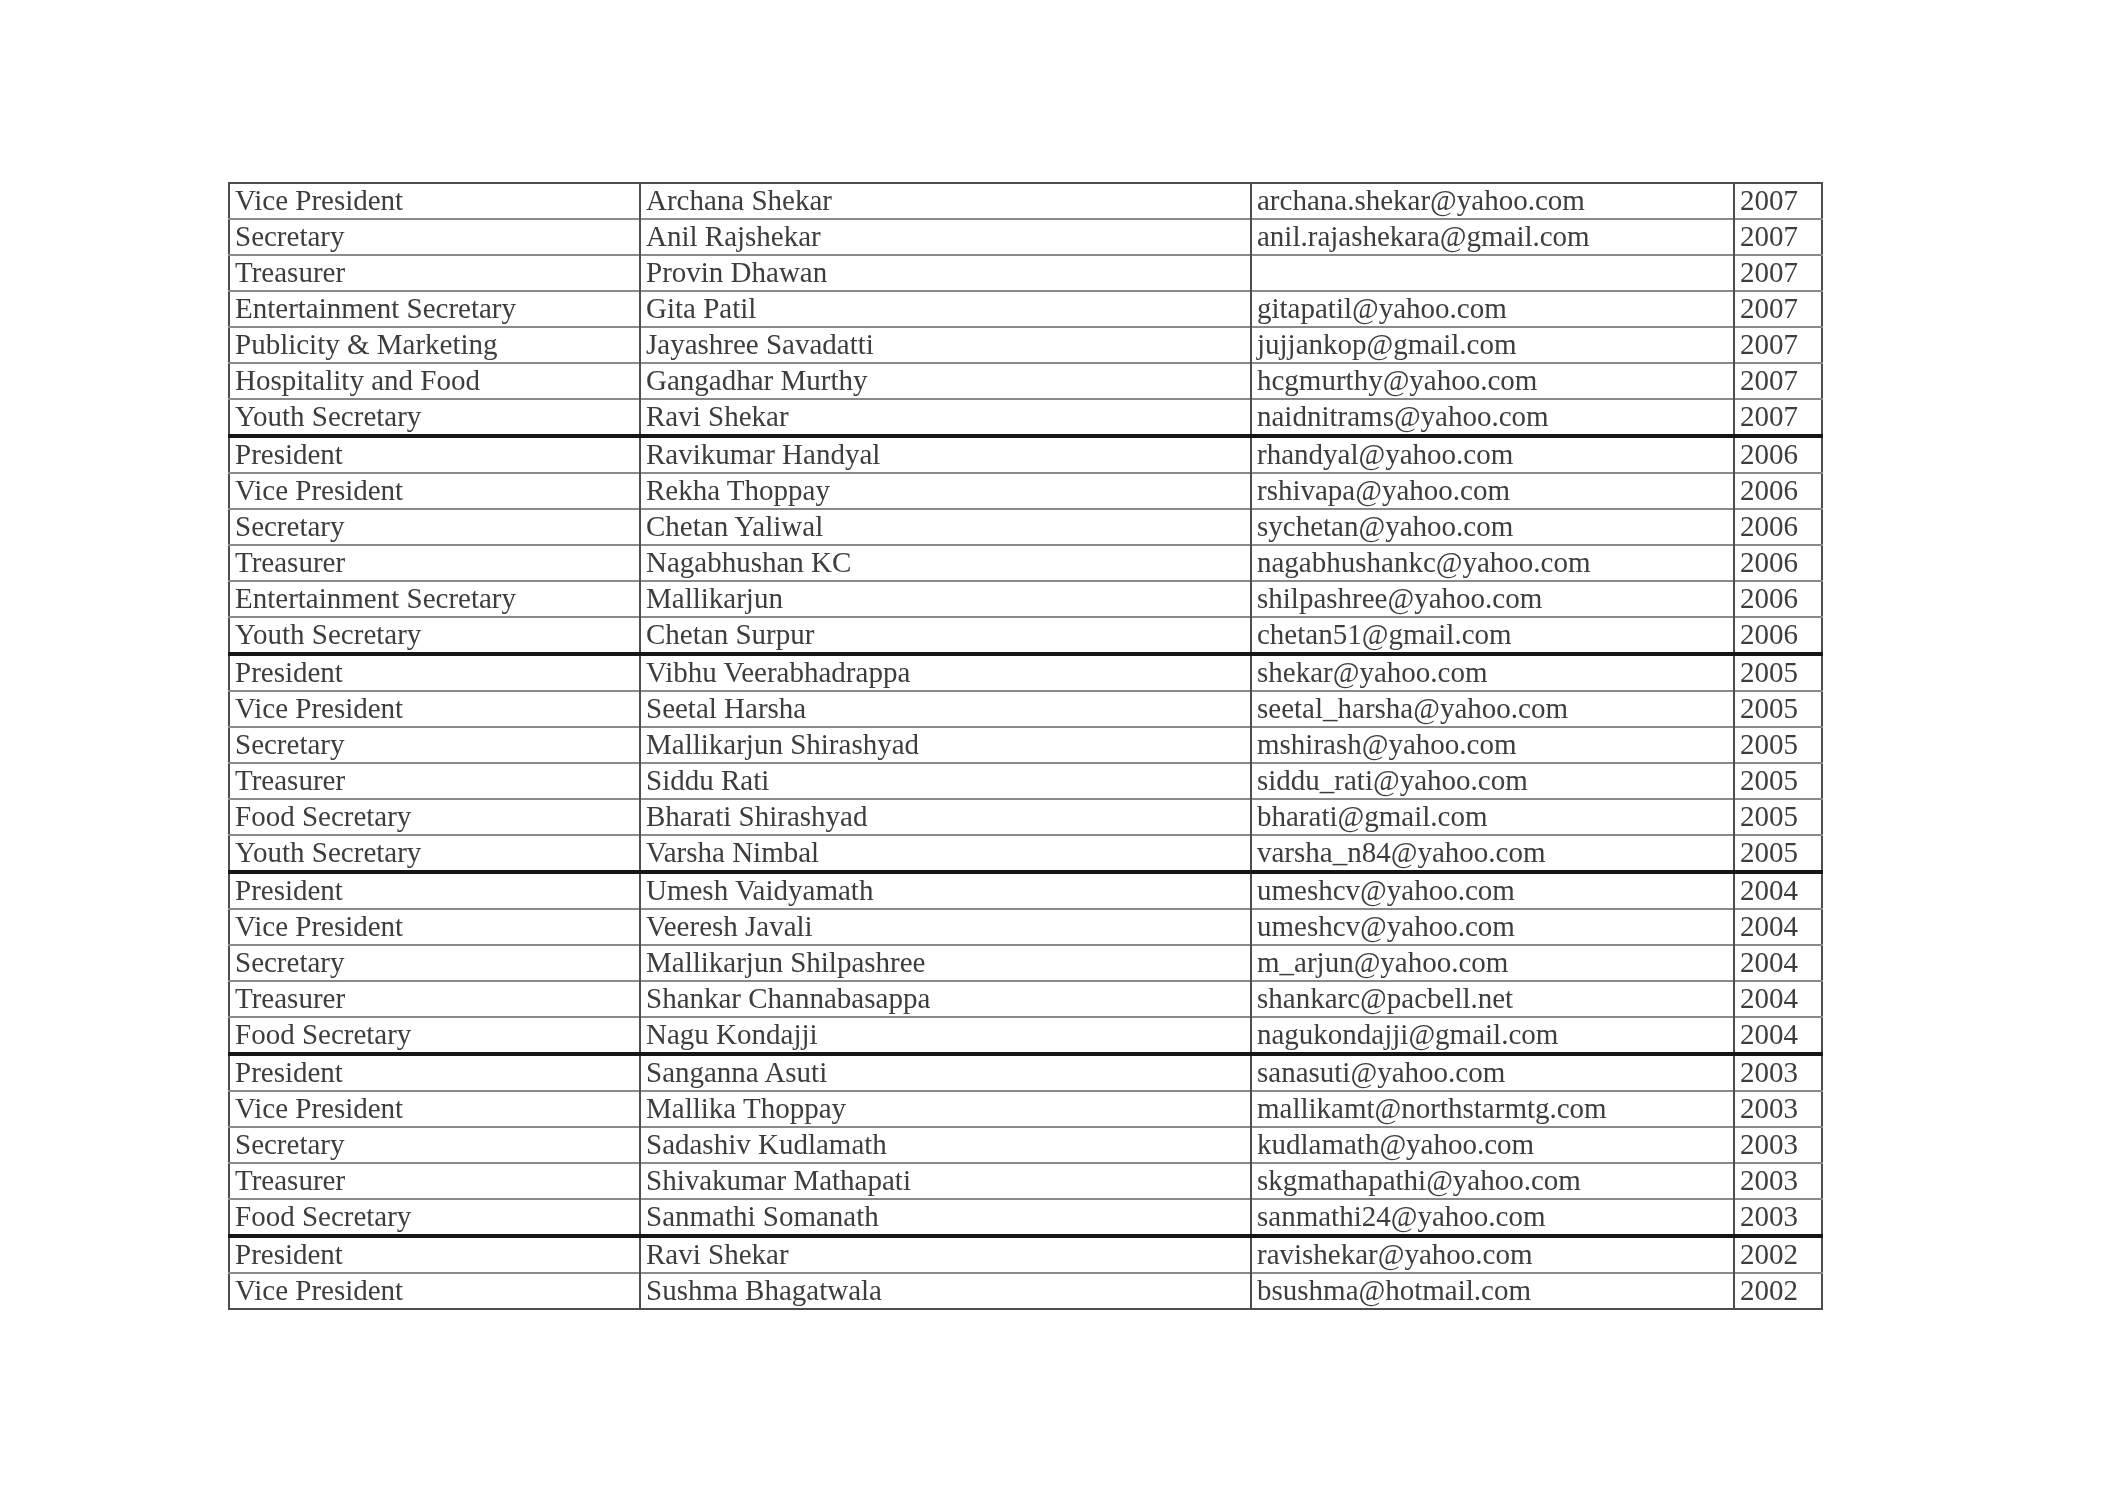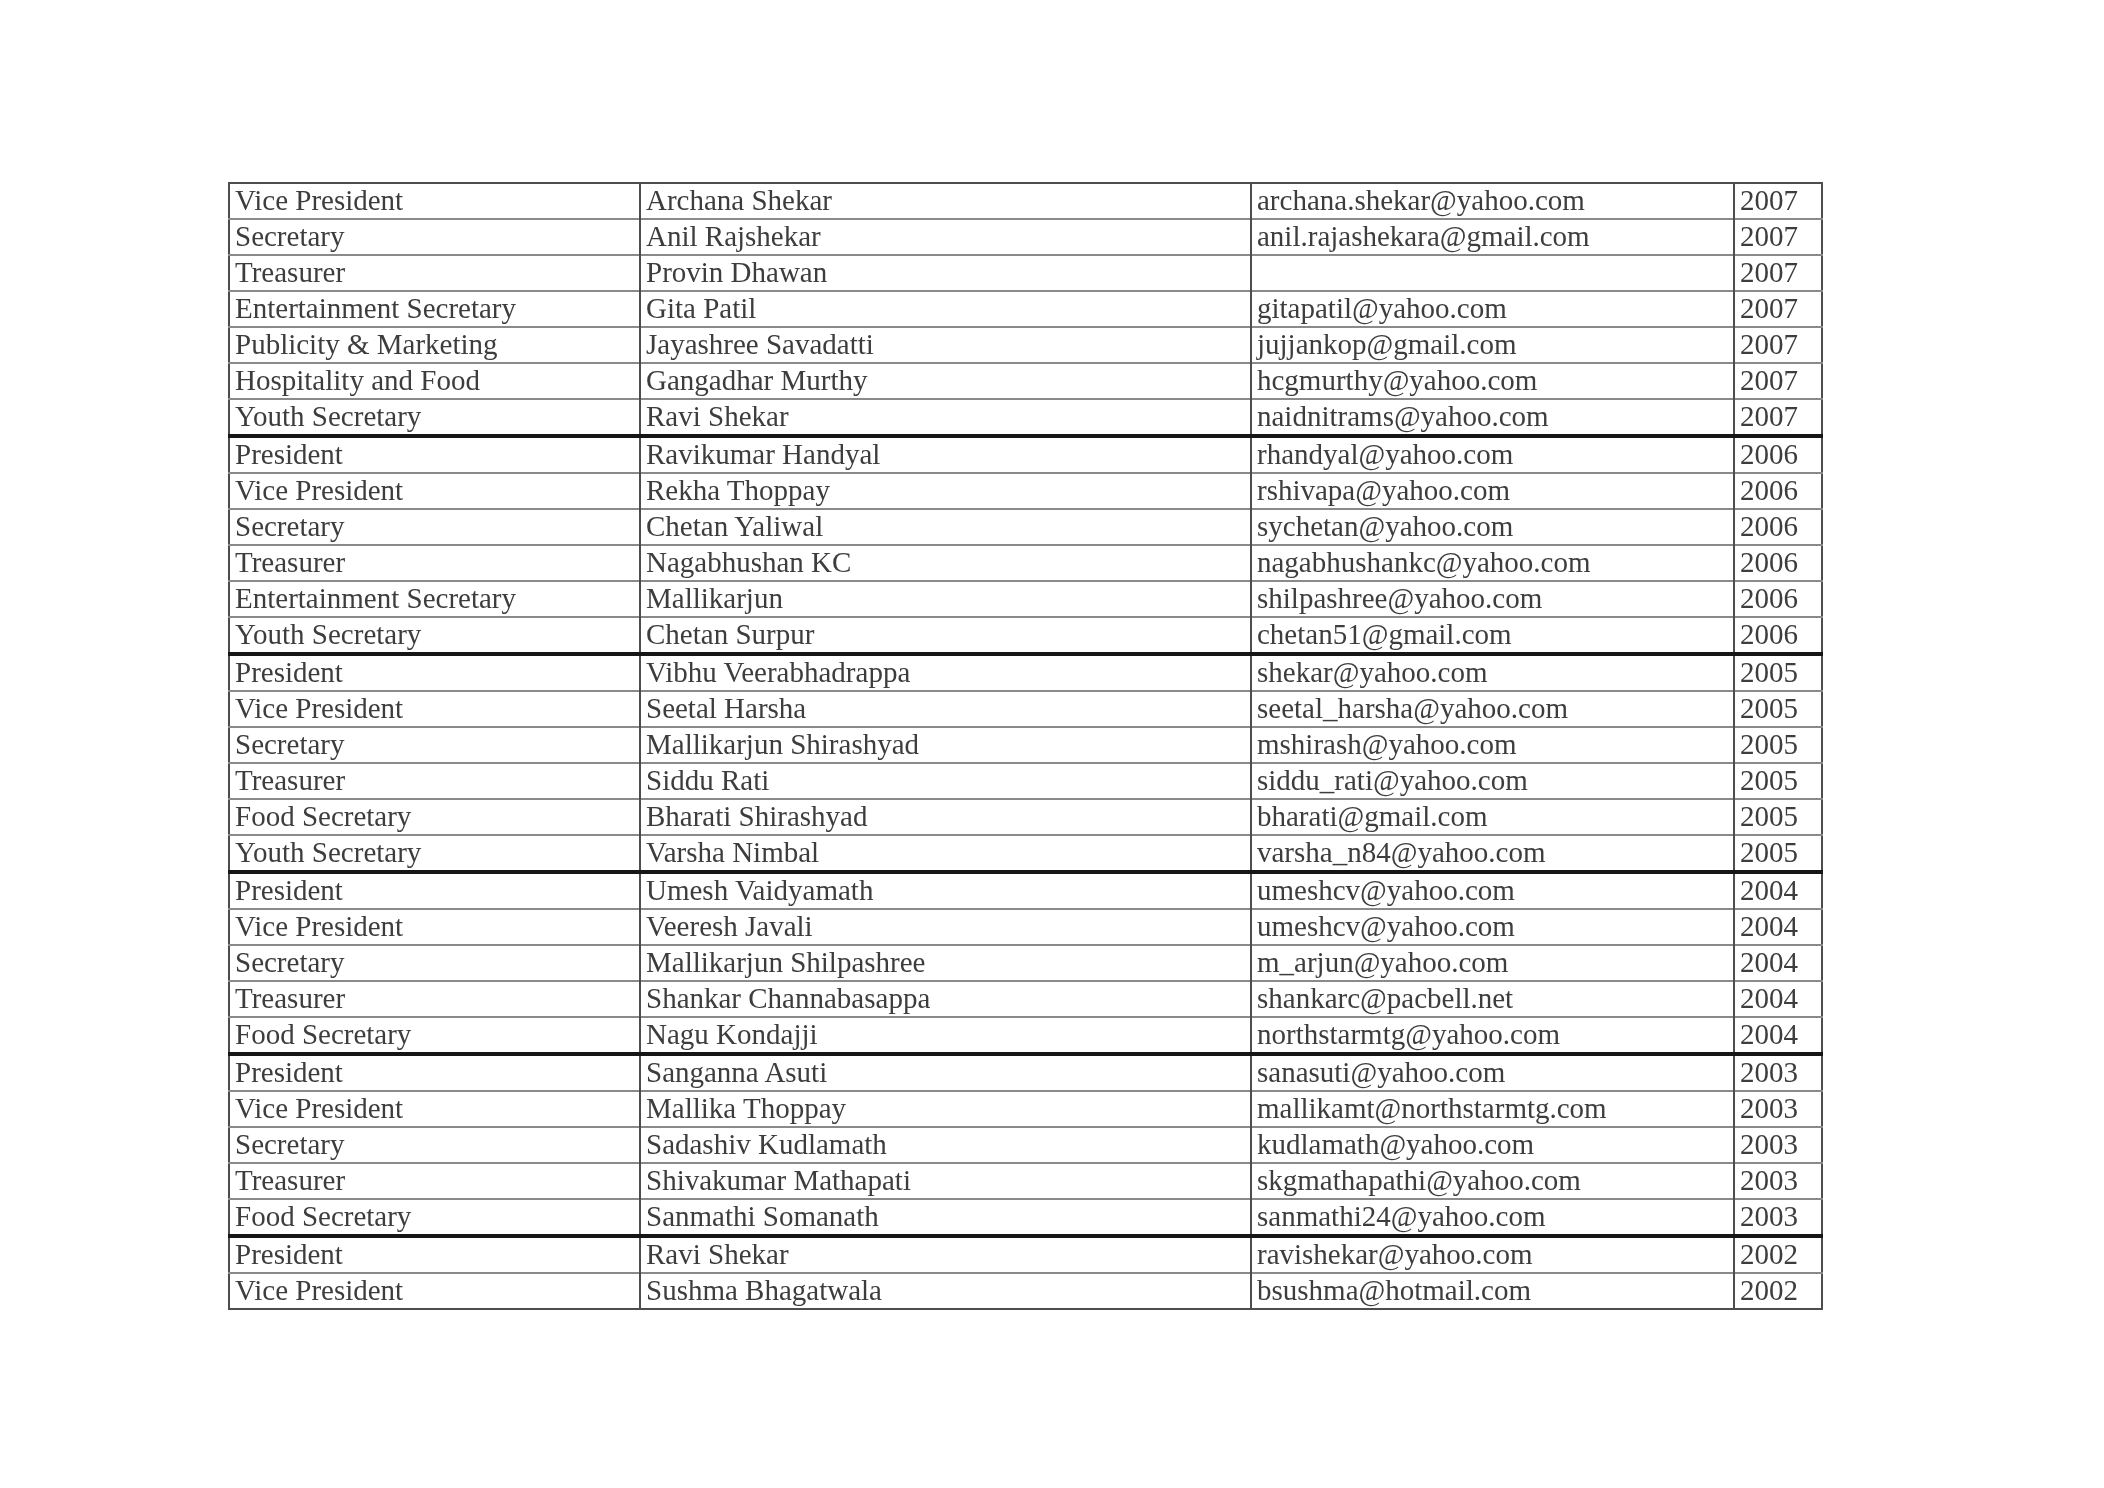--- a/index.html
+++ b/index.html
@@ -199,21 +199,21 @@
   </tr>
         <tr>
     <td>Treasurer</td>
     <td>Shankar Channabasappa</td>
     <td>shankarc@pacbell.net</td>
     <td>2004</td>
   </tr>
         <tr class="group-end">
     <td>Food Secretary</td>
     <td>Nagu Kondajji</td>
-    <td>northstarmtg@yahoo.com</td>
+    <td>nagukondajji@gmail.com</td>
     <td>2004</td>
   </tr>
         <tr>
     <td>President</td>
     <td>Sanganna Asuti</td>
     <td>sanasuti@yahoo.com</td>
     <td>2003</td>
   </tr>
         <tr>
     <td>Vice President</td>

